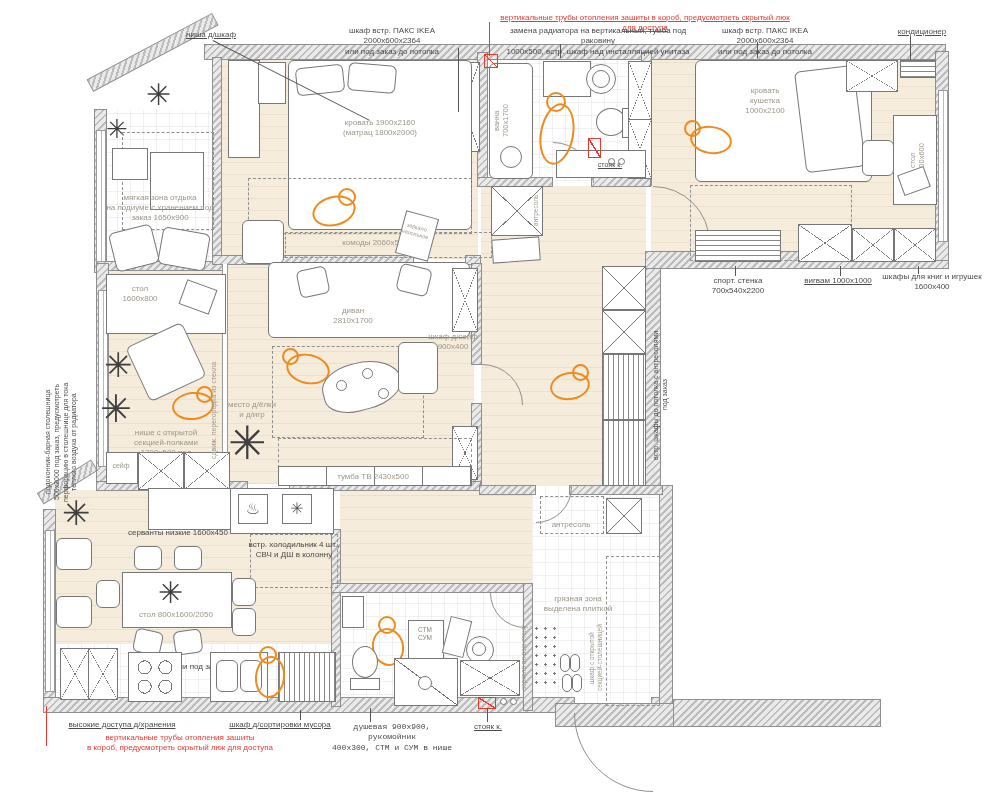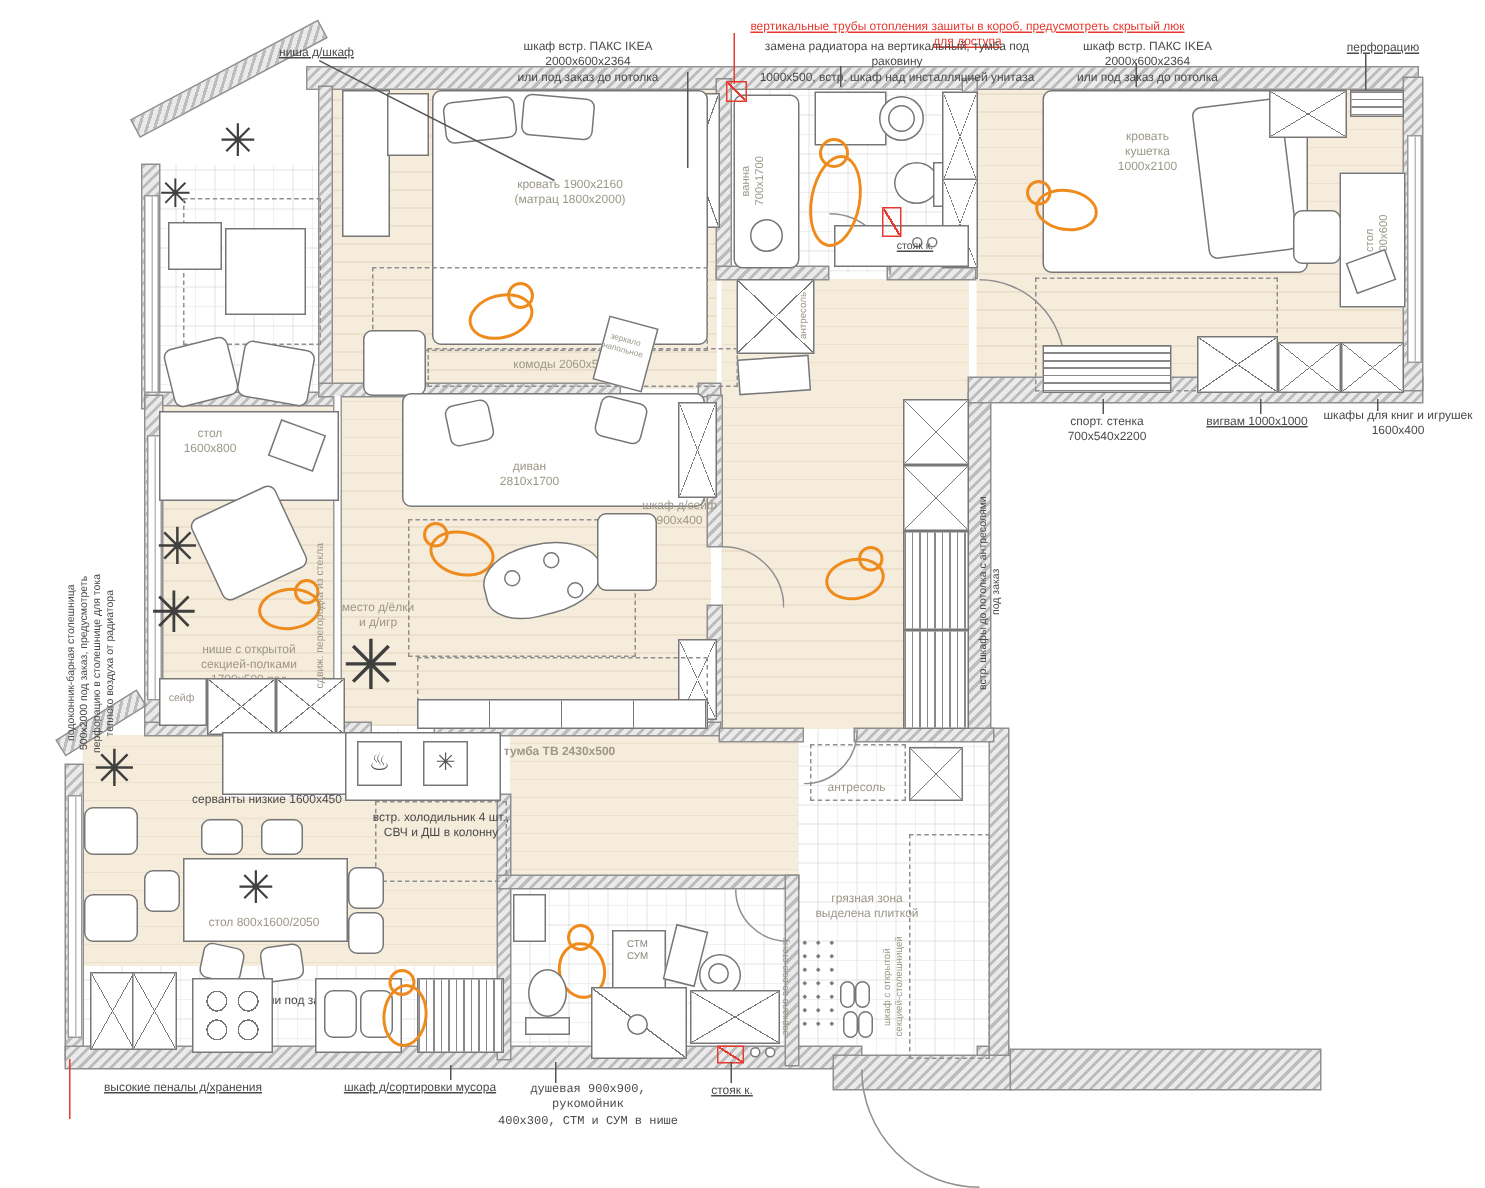--- a/index.html
+++ b/index.html
@@ -108,20 +108,23 @@
   <div class="arc q4" style="left:490px;top:558px;width:68px;height:68px;"></div>
   <div class="arc q4" style="left:574px;top:634px;width:156px;height:156px;"></div>
 
   <span class="plant" style="left:146px;top:80px;font-size:30px;">✳</span>
   <span class="plant" style="left:106px;top:116px;font-size:26px;">✳</span>
   <div class="dash" style="left:122px;top:132px;width:90px;height:96px;"></div>
   <div class="box" style="left:150px;top:152px;width:52px;height:56px;"></div>
   <div class="box" style="left:112px;top:148px;width:34px;height:30px;"></div>
   <div class="box rbox" style="left:112px;top:228px;width:42px;height:38px;transform:rotate(-14deg);"></div>
   <div class="box rbox" style="left:160px;top:230px;width:46px;height:36px;transform:rotate(10deg);"></div>
+  <div class="lbl" style="left:100px;top:193px;width:120px;">мягкая зона отдыха
+на подиуме с хранением под
+заказ 1650х900</div>
 
   <div class="box" style="left:228px;top:60px;width:30px;height:96px;"></div>
   <div class="box" style="left:258px;top:62px;width:26px;height:40px;"></div>
   <div class="box" style="left:358px;top:62px;width:24px;height:16px;"></div>
   <div class="xbox" style="left:446px;top:62px;width:32px;height:88px;"></div>
   <div class="box rbox" style="left:288px;top:60px;width:182px;height:168px;"></div>
   <div class="box rbox" style="left:296px;top:66px;width:46px;height:26px;transform:rotate(-6deg);"></div>
   <div class="box rbox" style="left:348px;top:64px;width:46px;height:26px;transform:rotate(5deg);"></div>
   <div class="lbl" style="left:318px;top:118px;width:124px;">кровать 1900х2160
 (матрац 1800х2000)</div>
@@ -224,21 +227,21 @@
   <div class="box" style="left:322px;top:362px;width:78px;height:46px;border-radius:50% 60% 55% 45%;transform:rotate(-14deg);"></div>
   <div class="dot" style="left:336px;top:380px;width:9px;height:9px;"></div>
   <div class="dot" style="left:362px;top:368px;width:9px;height:9px;"></div>
   <div class="dot" style="left:378px;top:388px;width:9px;height:9px;"></div>
   <div class="box rbox" style="left:398px;top:342px;width:38px;height:50px;"></div>
   <span class="plant" style="left:228px;top:420px;font-size:46px;">✳</span>
   <div class="lbl" style="left:224px;top:400px;width:56px;">место д/ёлки
 и д/игр</div>
   <div class="dash" style="left:278px;top:438px;width:192px;height:28px;"></div>
   <div class="box" style="left:278px;top:466px;width:192px;height:18px;background-image:repeating-linear-gradient(90deg,transparent 0 47px,#777 47px 48px);"></div>
-  <div class="lbl" style="left:308px;top:496px;width:130px;font-weight:bold;">тумба ТВ 2430х500</div>
+  <div class="lbl" style="left:308px;top:472px;width:130px;">тумба ТВ 2430х500</div>
 
   <div class="fig" style="left:550px;top:372px;width:36px;height:24px;transform:rotate(-10deg);"></div>
   <div class="fig" style="left:572px;top:364px;width:13px;height:13px;"></div>
   <div class="xbox" style="left:602px;top:266px;width:42px;height:42px;"></div>
   <div class="xbox" style="left:602px;top:310px;width:42px;height:42px;"></div>
   <div class="vlines" style="left:602px;top:354px;width:42px;height:64px;"></div>
   <div class="vlines" style="left:602px;top:420px;width:42px;height:64px;"></div>
   <div class="vtext vann" style="left:652px;top:306px;width:20px;height:178px;font-size:7px;">встр. шкафы до потолка с антресолями
 под заказ</div>
 
@@ -314,24 +317,26 @@
   <div class="leader" style="left:213px;top:40px;width:176px;height:1px;transform:rotate(27deg);transform-origin:left top;"></div>
   <div class="ann" style="left:322px;top:26px;width:140px;">шкаф встр. ПАКС IKEA 2000х600х2364
 или под заказ до потолка</div>
   <div class="leader" style="left:458px;top:48px;width:1px;height:64px;"></div>
   <div class="ann" style="left:498px;top:26px;width:200px;">замена радиатора на вертикальный, тумба под раковину
 1000х500, встр. шкаф над инсталляцией унитаза</div>
   <div class="leader" style="left:560px;top:44px;width:1px;height:14px;"></div>
   <div class="ann" style="left:700px;top:26px;width:130px;">шкаф встр. ПАКС IKEA 2000х600х2364
 или под заказ до потолка</div>
   <div class="leader" style="left:757px;top:42px;width:1px;height:16px;"></div>
-  <div class="ann u" style="left:890px;top:27px;width:64px;">перфорацию</div>
+  <div class="ann u" style="left:890px;top:27px;width:64px;">кондиционер</div>
   <div class="leader" style="left:910px;top:36px;width:1px;height:24px;"></div>
 
-  <div class="ann u" style="left:52px;top:720px;width:140px;">высокие пеналы д/хранения</div>
+  <div class="ann u" style="left:52px;top:720px;width:140px;">высокие доступа д/хранения</div>
+  <div class="ann red" style="left:40px;top:733px;width:280px;">вертикальные трубы отопления зашиты
+в короб, предусмотреть скрытый люк для доступа</div>
   <div class="redline" style="left:46px;top:706px;width:1px;height:40px;"></div>
   <div class="ann u" style="left:224px;top:720px;width:112px;">шкаф д/сортировки мусора</div>
   <div class="leader" style="left:300px;top:710px;width:1px;height:10px;"></div>
   <div class="ann" style="left:330px;top:722px;width:124px;font-family:Liberation Mono, monospace;">душевая 900х900, рукомойник
 400х300, СТМ и СУМ в нише</div>
   <div class="leader" style="left:370px;top:708px;width:1px;height:14px;"></div>
   <div class="ann u" style="left:462px;top:722px;width:52px;">стояк к.</div>
   <div class="leader" style="left:487px;top:708px;width:1px;height:14px;"></div>
 
 </div>

